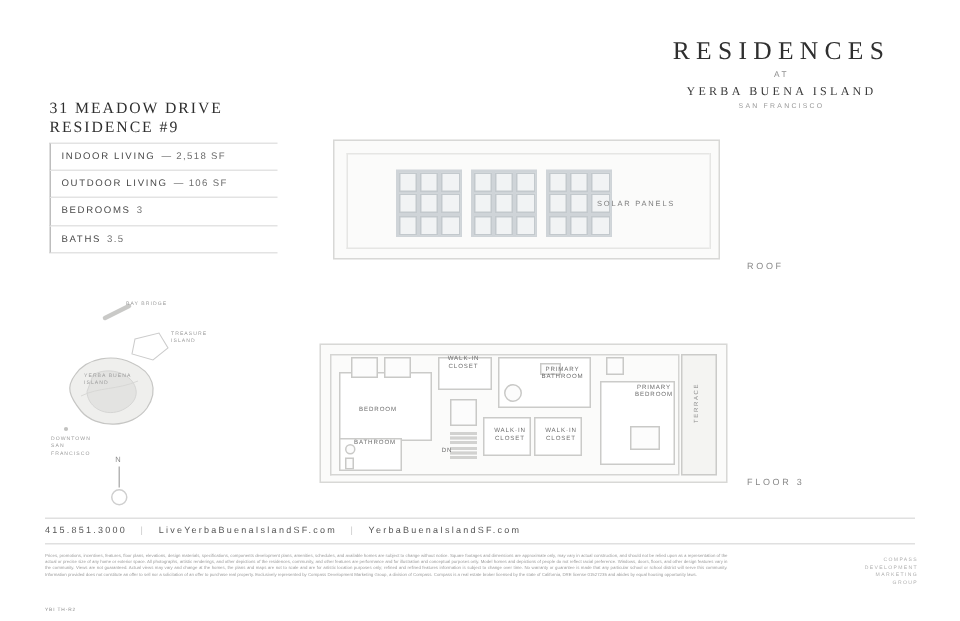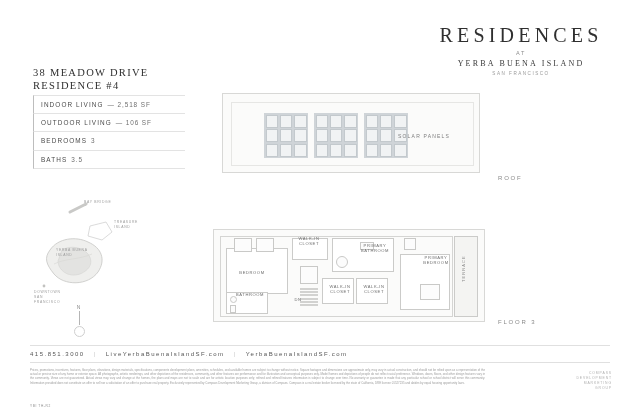--- a/index.html
+++ b/index.html
@@ -17,21 +17,21 @@
   
   .brand-title {
     position:absolute; left:33px; top:28px;
     font-family:"Liberation Serif", serif;
     font-size:14.5px; letter-spacing:3.2px;
     color:#2f2f2f; font-weight:400;
   }
   .res-block { position:absolute; right:24px; top:24px; text-align:center; width:190px; }
   .res-title {
     font-family:"Liberation Serif", serif;
-    font-size:20px; letter-spacing:4.2px; color:#2f2f2f;
+    font-size:17px; letter-spacing:4.2px; color:#2f2f2f;
   }
   .res-at { font-size:5.5px; letter-spacing:1.6px; color:#8e8e8e; margin-top:3px; }
   .res-sub {
     font-family:"Liberation Serif", serif;
     font-size:8px; letter-spacing:2.2px; color:#3a3a3a; margin-top:3px;
   }
   .res-sub2 { font-size:4.6px; letter-spacing:1.5px; color:#9a9a9a; margin-top:3px; }
 
   
   .addr {
@@ -137,22 +137,22 @@
 
 
   <div class="res-block">
     <div class="res-title">RESIDENCES</div>
     <div class="res-at">AT</div>
     <div class="res-sub">YERBA BUENA ISLAND</div>
     <div class="res-sub2">SAN FRANCISCO</div>
   </div>
 
   <div class="addr">
-    <div>38 MEADOW DRIVE</div>
-    <div>RESIDENCE #4</div>
+    <div>31 MEADOW DRIVE</div>
+    <div>RESIDENCE #9</div>
   </div>
 
   <div class="specs">
     <div class="spec-row">
       <span class="spec-lbl">INDOOR LIVING</span>
       <span class="spec-val">— 2,518 SF</span>
     </div>
     <div class="spec-row">
       <span class="spec-lbl">OUTDOOR LIVING</span>
       <span class="spec-val">— 106 SF</span>

